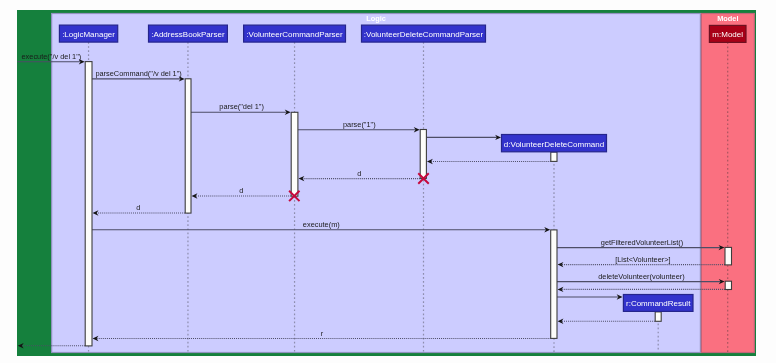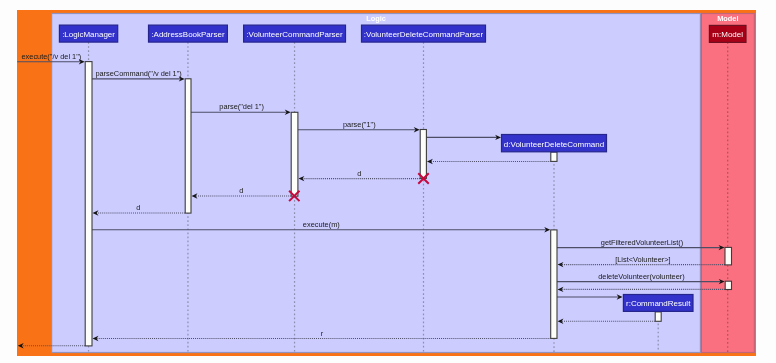--- a/index.html
+++ b/index.html
@@ -9,21 +9,21 @@
   #canvas{position:absolute;left:17px;top:10px;width:739px;height:345.6px;background:#ffffff;}
   svg{display:block;}
   text{font-family:"Liberation Sans",sans-serif;}
   .grp-label{font-weight:bold;text-anchor:middle;}
   .part-label{text-anchor:middle;}
   .msg-label{text-anchor:middle;}
 </style>
 </head>
 <body style="background: rgb(253, 253, 253);">
 
-<div id="canvas" style="background: #f97316;">
+<div id="canvas" style="background: #15803d;">
   <svg id="diag" width="739" height="345.6" viewBox="17 10 739 345.6">
       <g>
         <rect x="51.65" y="13.5" width="648.75" height="339" fill="#CCCCFF" stroke="#9292C0" stroke-width="1.2"></rect>
         <text x="376.025" y="21.4" class="grp-label" fill="#FFFFFF" font-size="7.4">Logic</text>
       </g>
       <g>
         <rect x="701.4" y="13.5" width="52.95" height="339" fill="#FA7080" stroke="#C26579" stroke-width="1.2"></rect>
         <text x="727.875" y="21.4" class="grp-label" fill="#FFFFFF" font-size="7.4">Model</text>
       </g>
       <line x1="88.55" y1="42.1" x2="88.55" y2="351.9" stroke="#2B2B2B" stroke-opacity="0.38" stroke-width="1.2" stroke-dasharray="1.7,2.35"></line>

